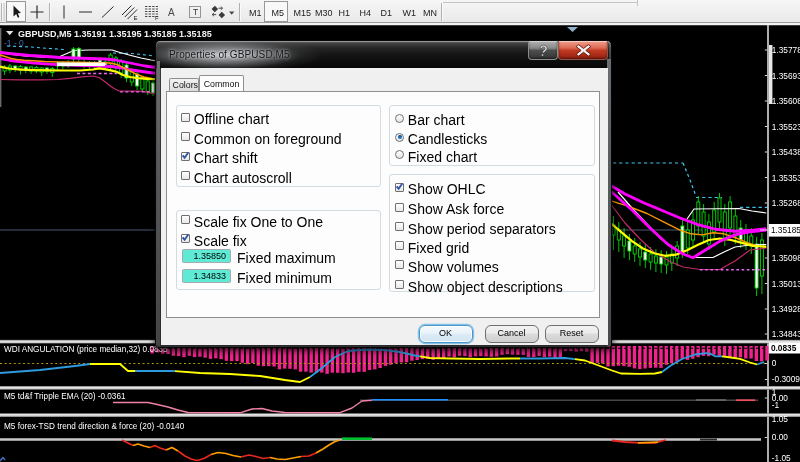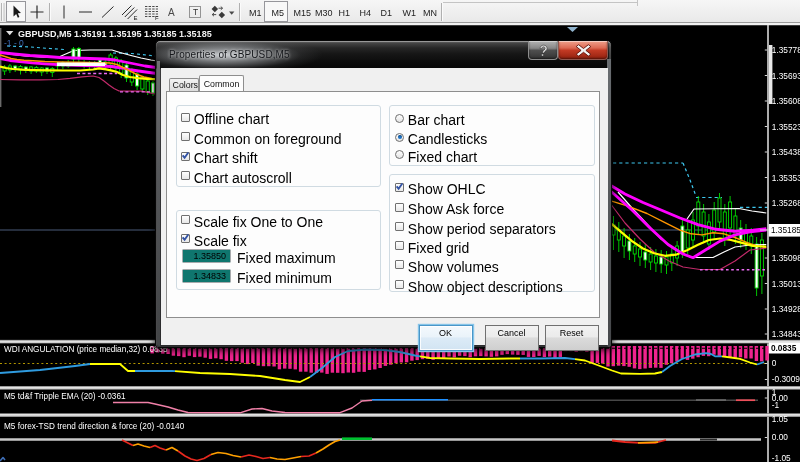--- a/index.html
+++ b/index.html
@@ -23,22 +23,22 @@
 border:1px solid #8e8e8e;border-bottom:none;border-radius:2px 2px 0 0;font-size:8.8px;color:#111;text-align:right;line-height:13px}
 #tabcommon{position:absolute;left:38px;top:6.5px;width:45px;height:16.5px;background:#fdfdfd;border:1px solid #8e8e8e;border-bottom:none;border-radius:2px 2px 0 0;
 font-size:8.8px;color:#111;text-align:center;line-height:16px;z-index:2}
 #tabpage{position:absolute;left:4.8px;top:22.5px;width:434px;height:227px;background:#fdfdfd;border:1px solid #8e8e8e}
 .grp{position:absolute;border:1px solid #d0dbe2;border-radius:3px}
 .cb{position:absolute;width:9px;height:9px;background:linear-gradient(180deg,#fefefe,#e8e8e8);border:1px solid #707070;border-radius:1px}
 .cb svg{position:absolute;left:-1px;top:-2px}
 .rb{position:absolute;width:9px;height:9px;background:linear-gradient(180deg,#fefefe,#e4e4e4);border:1px solid #707070;border-radius:50%}
 .rbdot{position:absolute;left:1.3px;top:1.3px;width:4.4px;height:4.4px;border-radius:50%;background:#1b76cf;box-shadow:inset 0 1px 1px rgba(0,0,0,0.4)}
 .lab{position:absolute;font-size:14px;color:#000;white-space:nowrap}
-.inp{position:absolute;width:49px;height:14px;background:#0f766e;border:1px solid #a8aaad;border-radius:1.5px;font-size:9px;color:#000;text-align:right;padding-right:4px;line-height:12px}
-.btn{position:absolute;height:26px;border:1px solid #707070;border-radius:0;font-size:9px;color:#000;text-align:center;line-height:14.5px;
+.inp{position:absolute;width:49px;height:14px;background:#5eead4;border:1px solid #a8aaad;border-radius:1.5px;font-size:9px;color:#000;text-align:right;padding-right:4px;line-height:12px}
+.btn{position:absolute;height:18px;border:1px solid #707070;border-radius:6px;font-size:9px;color:#000;text-align:center;line-height:14.5px;
 background:linear-gradient(180deg,#f2f2f2 0,#ebebeb 45%,#dbdbdb 50%,#cfcfcf 100%)}
 #okbtn{border-color:#4a96c8;box-shadow:0 0 0 1.2px #85c4e8, inset 0 0 0 1px rgba(255,255,255,0.85);
 background:linear-gradient(180deg,#f4f9fd 0,#eaf3fa 45%,#dcebf7 50%,#d2e4f2 100%)}
 </style></head>
 <body>
 <div id="stage">
 <svg id="chart" width="800" height="462" viewBox="0 0 800 462">
 <rect x="0" y="25" width="800" height="437" fill="#000"></rect>
 <line x1="0.7" y1="28" x2="0.7" y2="107" stroke="#6a6a6a" stroke-width="1.4"></line>
       <line x1="0" y1="25.5" x2="800" y2="25.5" stroke="#3c3c3c" stroke-width="1"></line>

